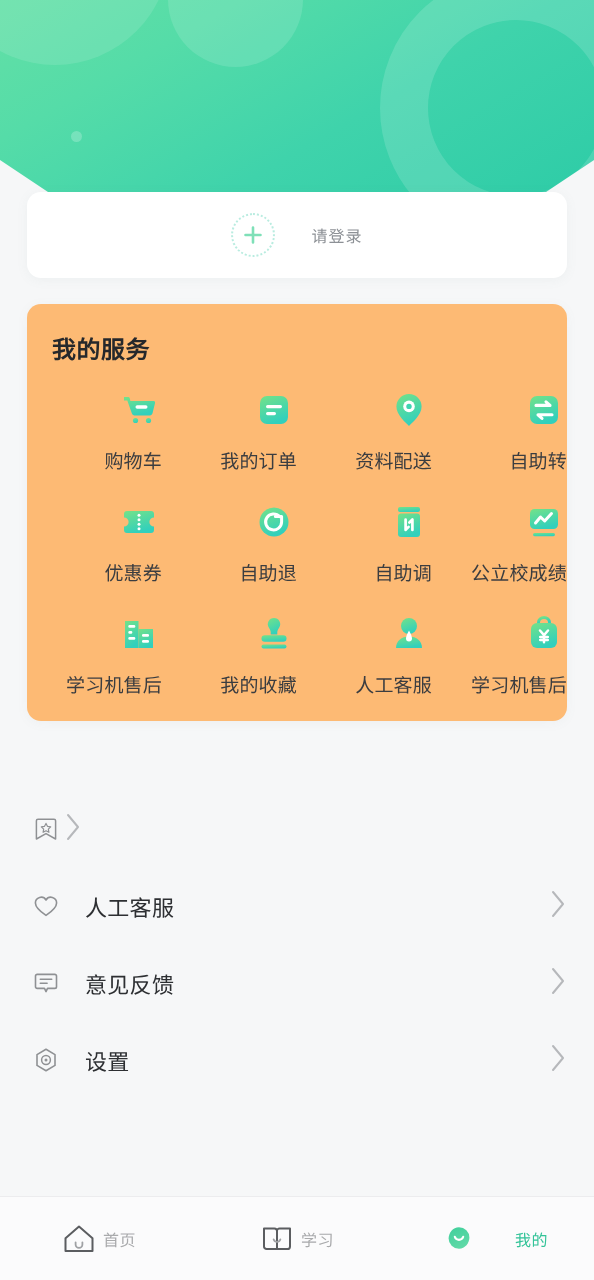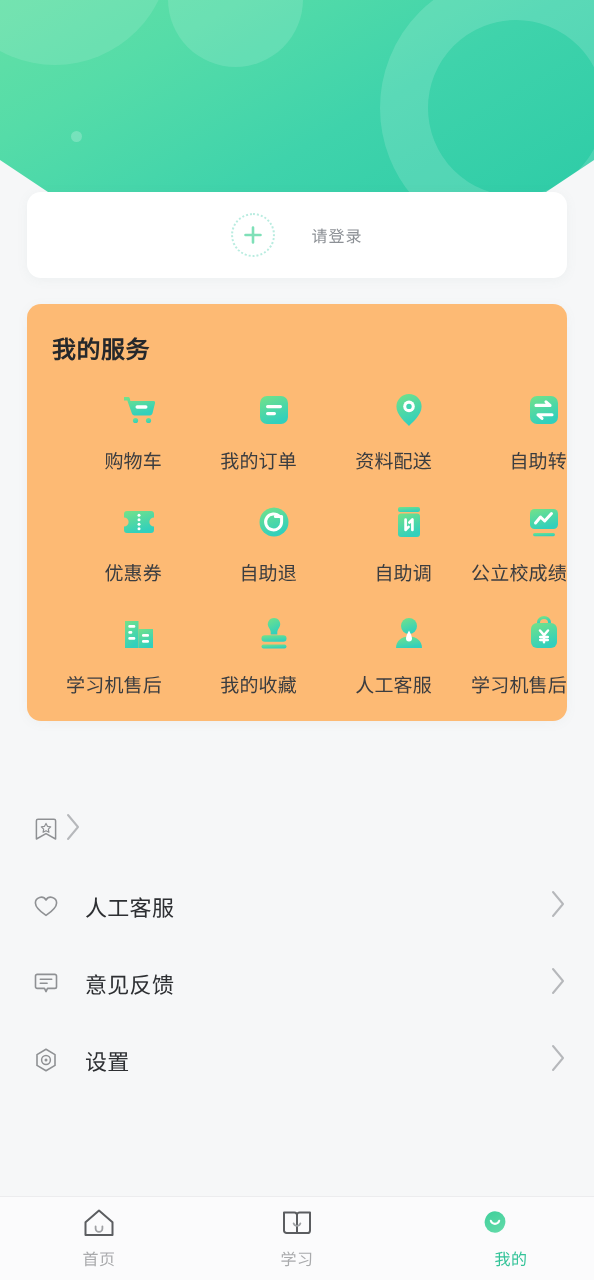--- a/index.html
+++ b/index.html
@@ -159,21 +159,21 @@
     position: absolute;
     left: 0; bottom: 0;
     width: 594px; height: 84px;
     background: #fbfbfc;
     border-top: 1px solid #ececee;
     display: flex;
   }
   .tab {
     flex: 1 1 0;
     display: flex;
-    flex-direction: column;
+    flex-direction: row;
     align-items: center;
     justify-content: center;
     gap: 7px;
     cursor: pointer;
   }
   .tab .t-ico { height: 32px; display: flex; align-items: center; justify-content: center; }
   .tab .t-ico svg { display: block; }
   .tab .t-lbl { font-size: 16px; color: #a9aaac; letter-spacing: 0.5px; }
   .tab.active .t-lbl { color: #33c398; margin-left: 32px; }
 </style>

